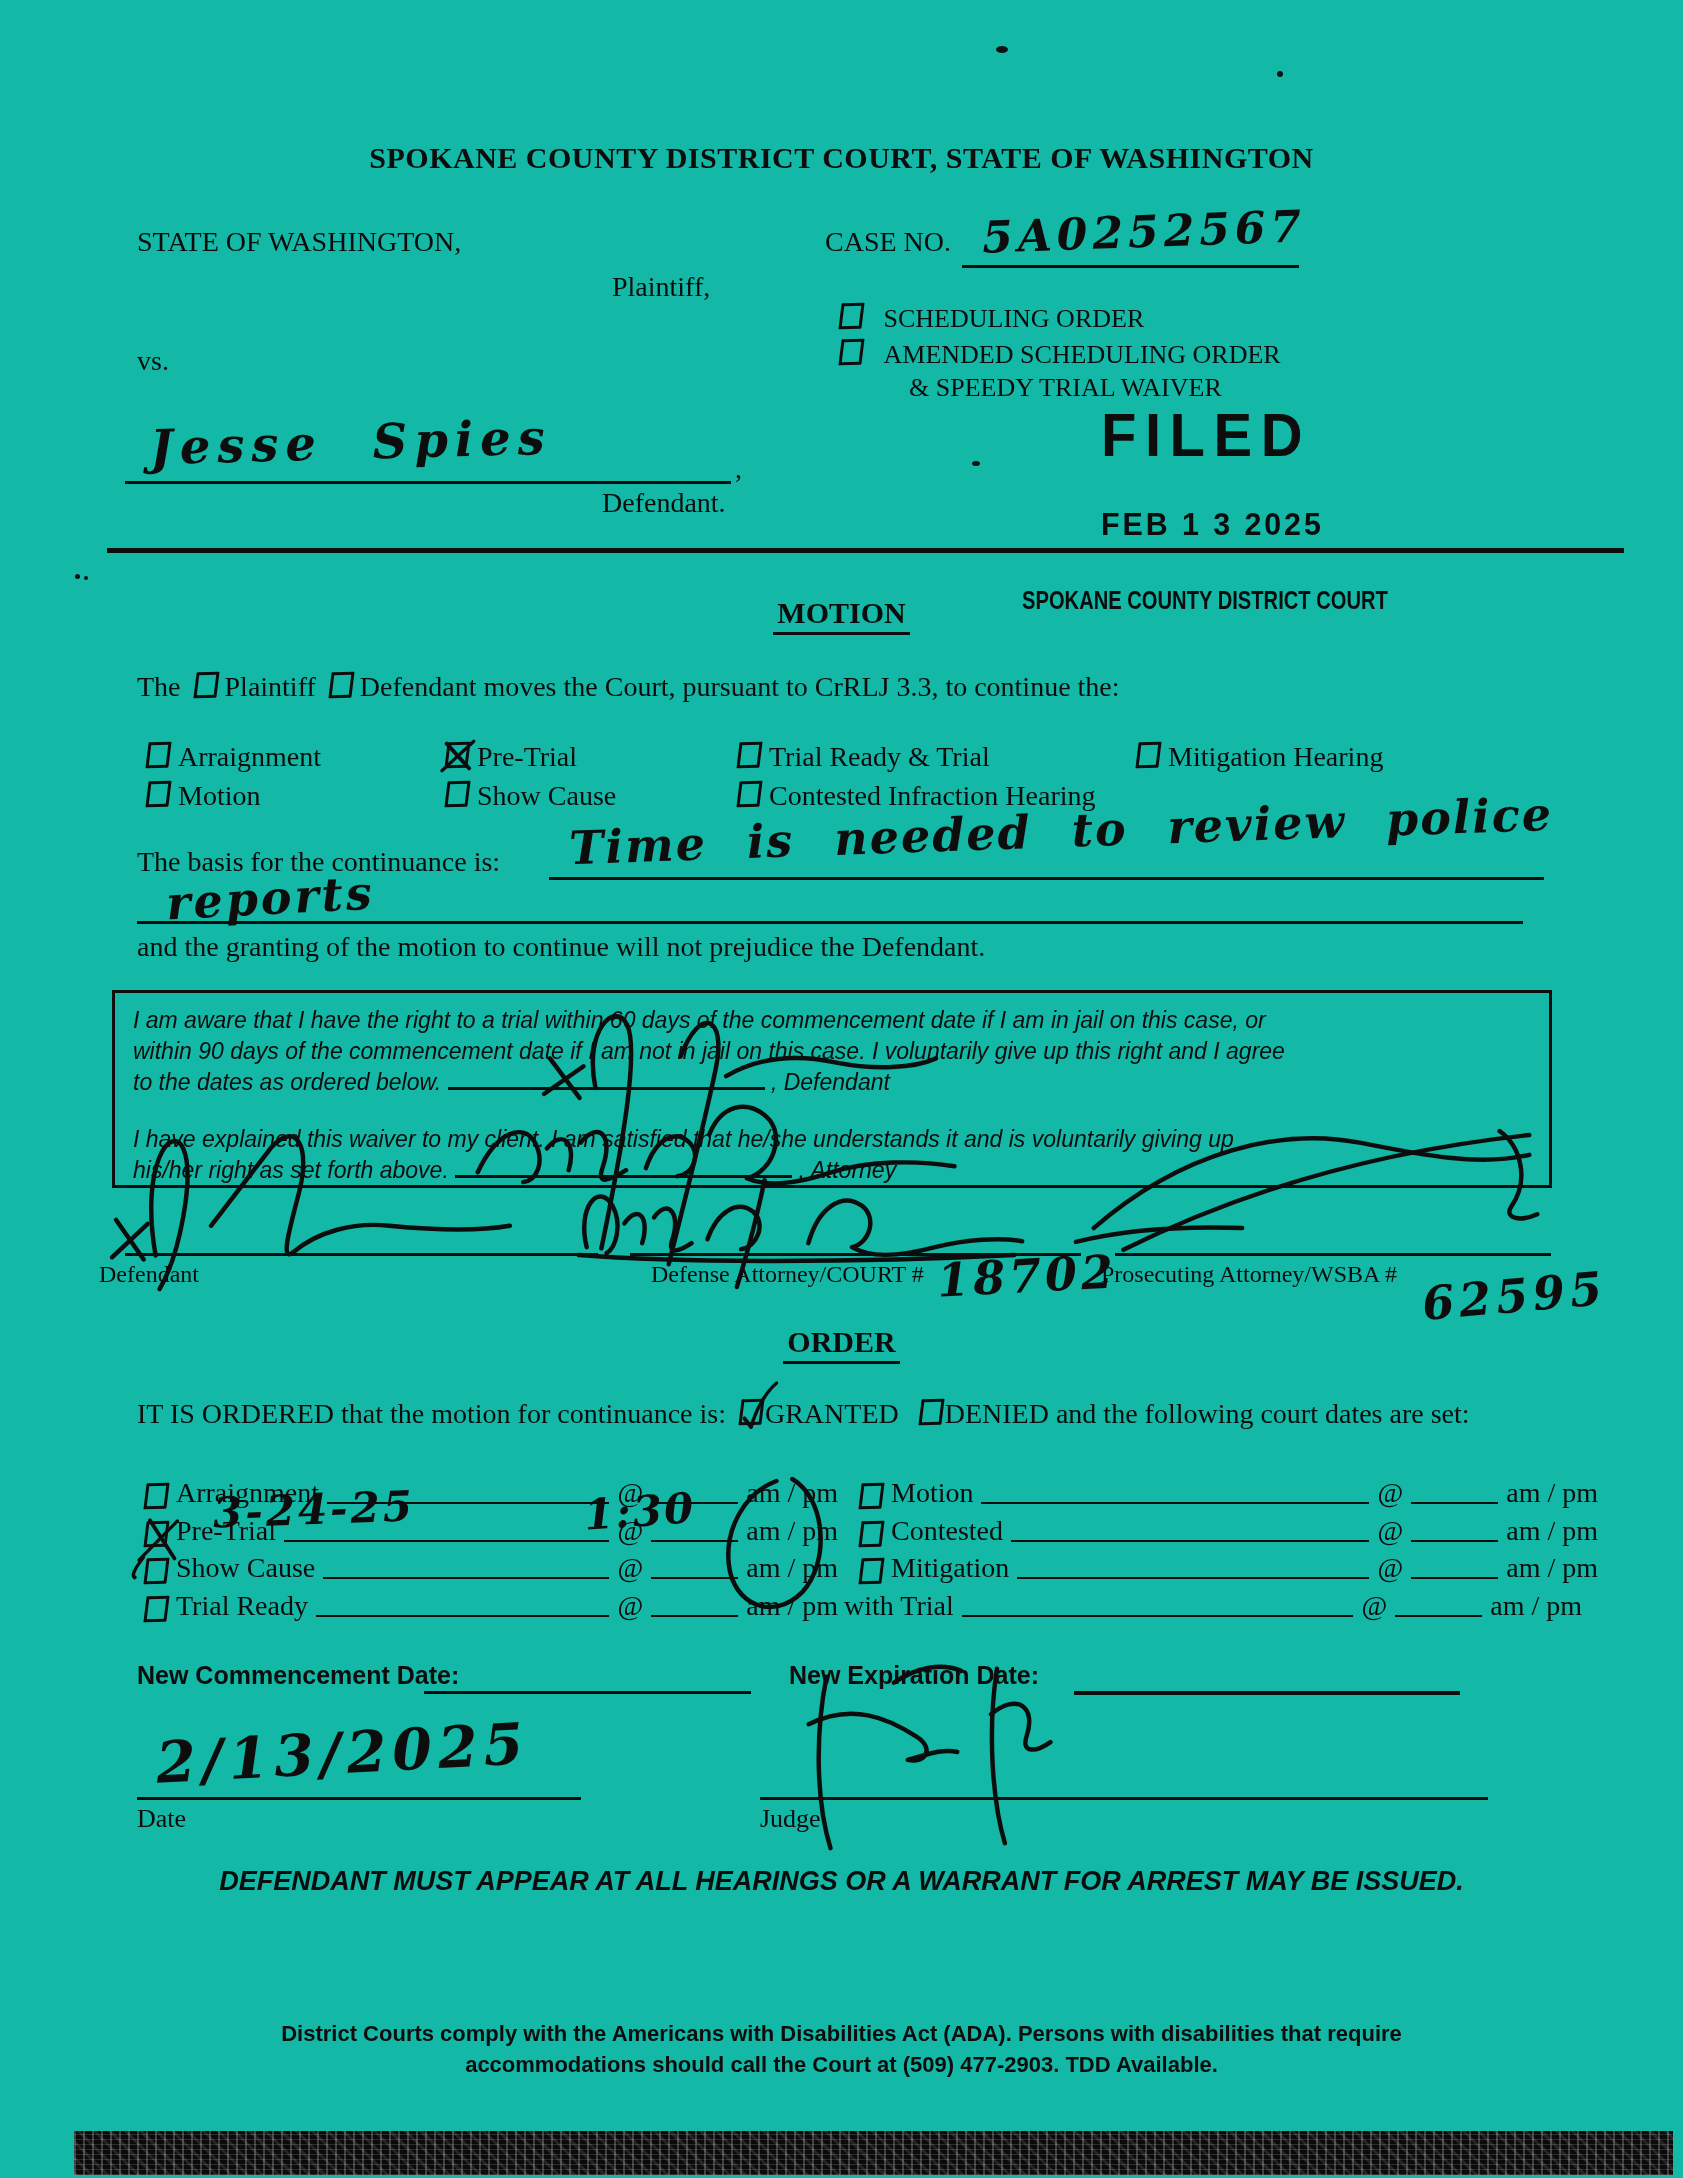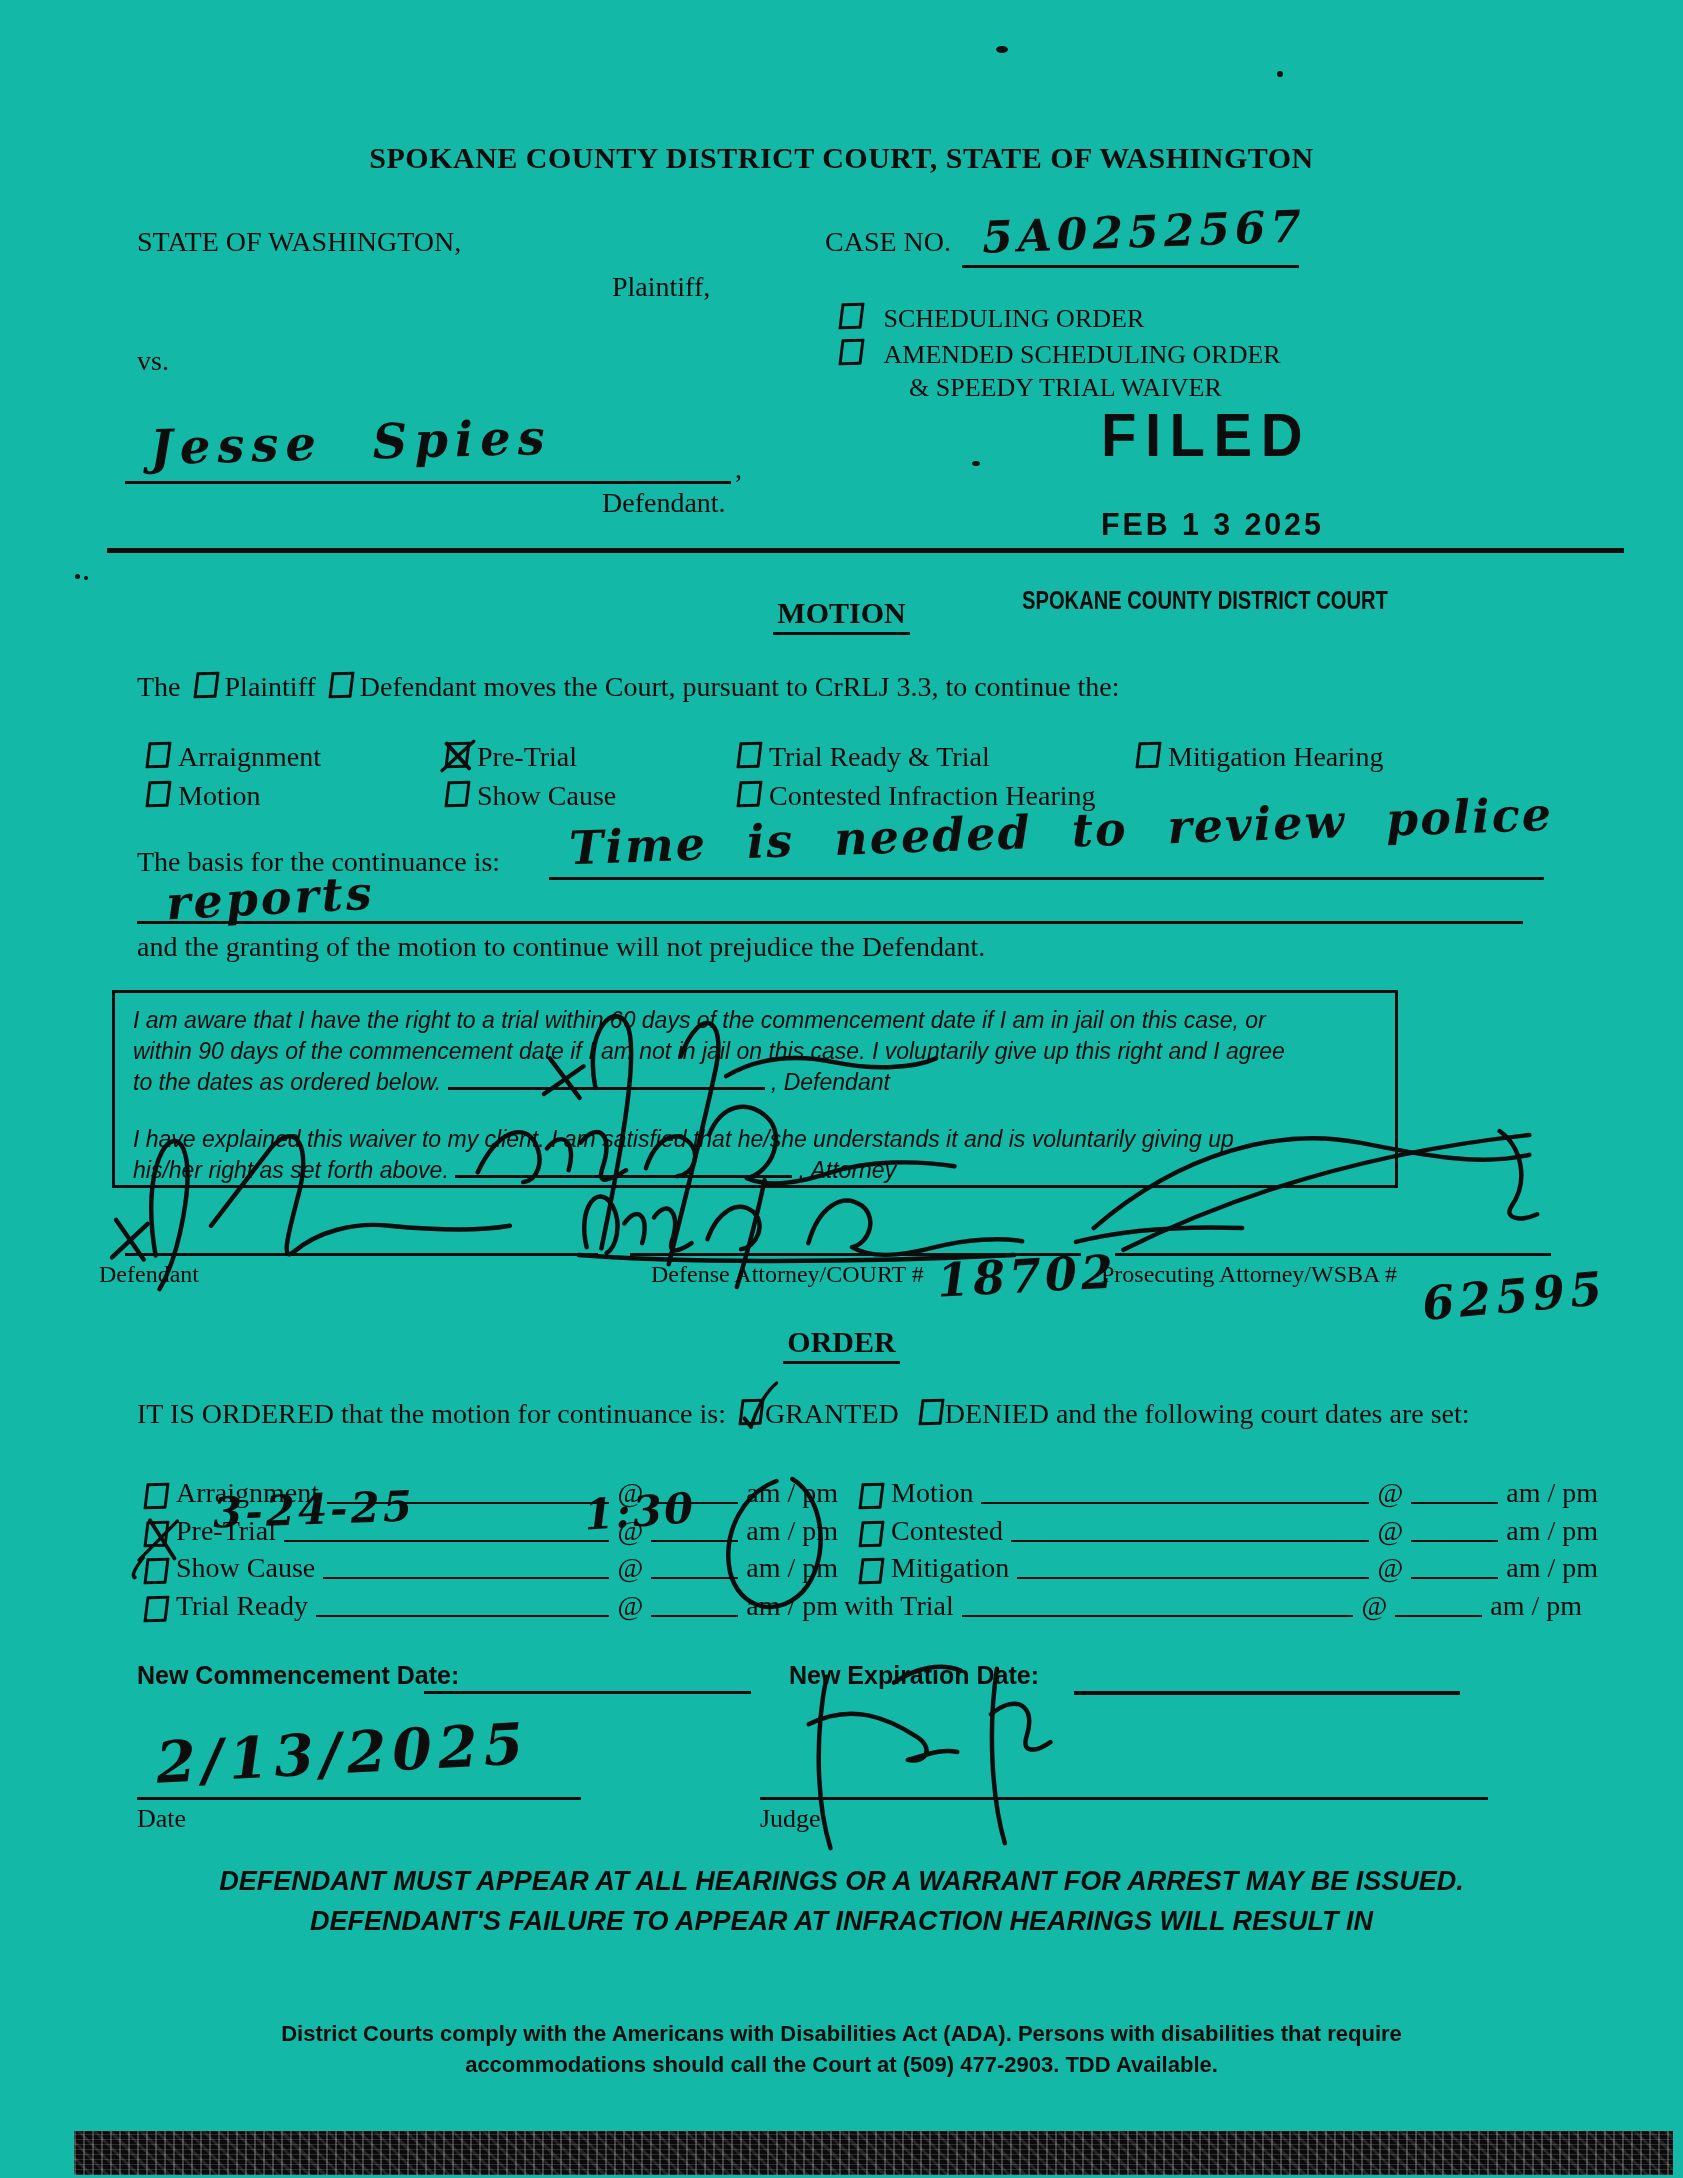--- a/index.html
+++ b/index.html
@@ -115,21 +115,21 @@
   <div class="abs t28" style="left:738px;top:780px;">
     <span class="cb"></span><span>Contested Infraction Hearing</span></div>
 
   <div class="abs t28" style="left:137px;top:846px;">The basis for the continuance is:</div>
   <div class="abs hw" style="left:569px;top:804px;font-size:46px;letter-spacing:2px;word-spacing:22px;transform:rotate(-2deg);">Time is needed to review police</div>
   <div class="abs rule" style="left:549px;top:877px;width:995px;height:3px;"></div>
   <div class="abs hw" style="left:166px;top:871px;font-size:46px;letter-spacing:3px;transform:rotate(-3deg);">reports</div>
   <div class="abs rule" style="left:137px;top:921px;width:1386px;height:3px;"></div>
   <div class="abs t28" style="left:137px;top:931px;">and the granting of the motion to continue will not prejudice the Defendant.</div>
 
-  <div class="abs waiver-box" style="left:112px;top:990px;width:1286px;height:198px;">
+  <div class="abs waiver-box" style="left:112px;top:990px;width:1440px;height:198px;">
     <div>I am aware that I have the right to a trial within 60 days of the commencement date if I am in jail on this case, or</div>
     <div>within 90 days of the commencement date if I am not in jail on this case.  I voluntarily give up this right and I agree</div>
     <div>
       <span>to the dates as ordered below.</span>
       <span class="waiver-blank" style="width:317px;"></span>
       <span>, Defendant</span>
     </div>
     <div style="height:26px;"></div>
     <div>I have explained this waiver to my client.  I am satisfied that he/she understands it and is voluntarily giving up</div>
     <div>
@@ -295,21 +295,20 @@
     <path d="M60 32 C48 92 50 160 64 205"></path>
     <path d="M42 80 C86 58 122 74 150 92 C170 104 160 120 142 116 C158 112 176 104 192 108"></path>
     <path d="M128 38 C152 22 176 18 196 26"></path>
     <path d="M232 24 C222 90 228 160 240 200"></path>
     <path d="M226 70 C252 48 272 62 262 92 C256 110 272 108 286 98"></path>
   </svg>
   <div class="abs rule" style="left:760px;top:1797px;width:728px;height:3px;"></div>
   <div class="abs t26" style="left:760px;top:1804px;">Judge</div>
 
   <div class="abs warn" style="left:0;top:1861px;">DEFENDANT MUST APPEAR AT ALL HEARINGS OR A WARRANT FOR ARREST MAY BE ISSUED.</div>
-  <div class="abs warn" style="left:0;top:1901px;">DEFENDANT'S FAILURE TO APPEAR AT INFRACTION HEARINGS WILL RESULT IN</div>
 
   <div class="abs ada" style="left:0;top:2018px;">District Courts comply with the Americans with Disabilities Act (ADA).  Persons with disabilities that require</div>
   <div class="abs ada" style="left:0;top:2049px;">accommodations should call the Court at (509) 477-2903.  TDD Available.</div>
 
   <div class="blackbar" style="left:74px;top:2131px;width:1599px;height:44px;"></div>
 
 </div>
 
 
 </body></html>

